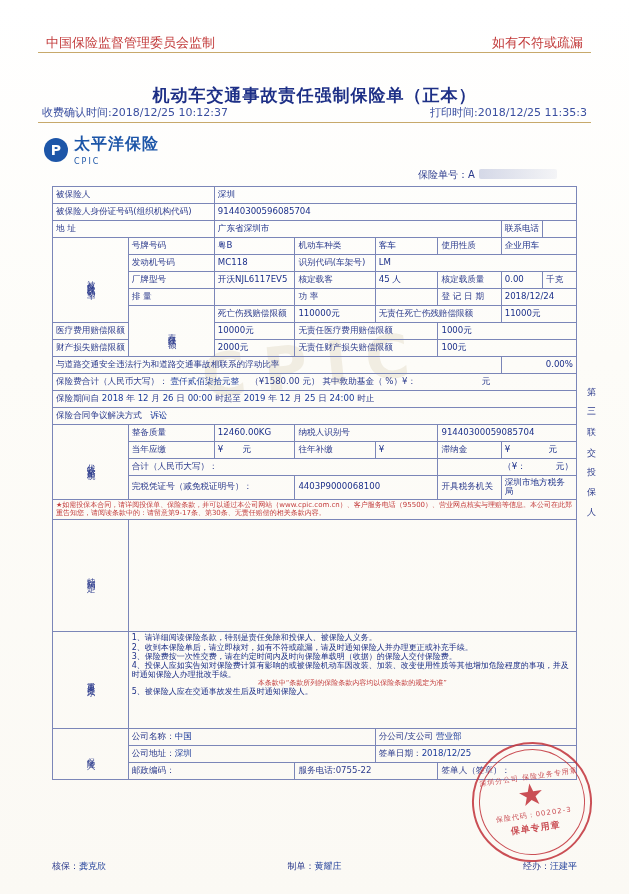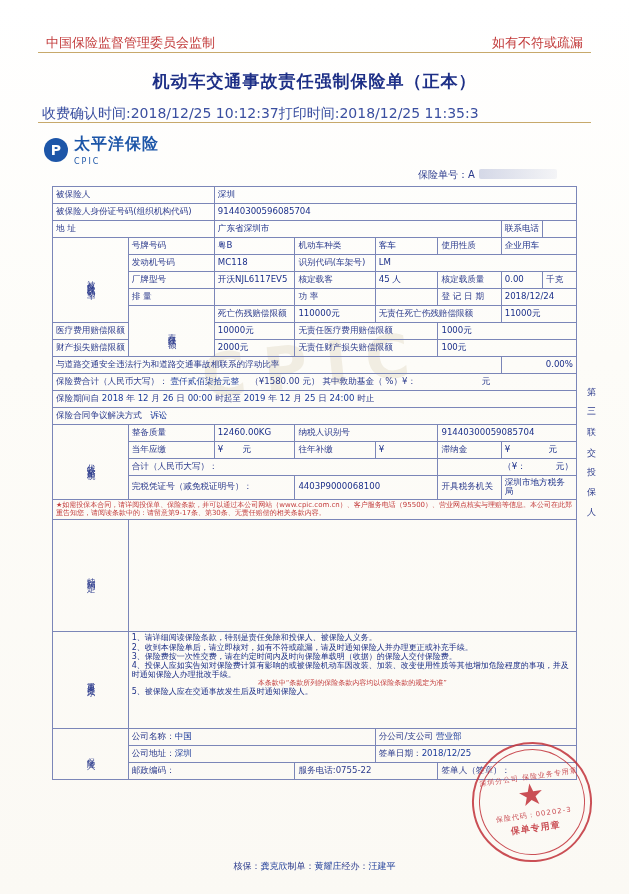--- a/index.html
+++ b/index.html
@@ -22,28 +22,28 @@
     letter-spacing:18px;font-weight:bold;pointer-events:none;
     transform:rotate(-6deg);
   }
   .hdr-top{
     position:absolute;top:34px;left:0;width:629px;
     display:flex;justify-content:space-between;
     padding:0 46px;box-sizing:border-box;
     font-size:13px;color:#c23a3a;
   }
   .title{
-    position:absolute;top:70px;left:0;width:629px;text-align:center;
+    position:absolute;top:84px;left:0;width:629px;text-align:center;
     font-size:17px;font-weight:bold;color:#1d2f86;letter-spacing:1px;
   }
   .times{
     position:absolute;top:105px;left:0;width:629px;
     padding:0 42px;box-sizing:border-box;
-    font-size:14px;color:#3a4fa0;
-    display:flex;
+    font-size:11px;color:#3a4fa0;
+    display:flex;justify-content:space-between;
   }
   .rule{
     position:absolute;left:38px;width:553px;height:1px;background:#c7a96b;
   }
   .logo{
     position:absolute;top:134px;left:44px;display:flex;align-items:center;gap:6px;
   }
   .logo .mark{
     width:24px;height:24px;border-radius:50%;
     background:#1d56a8;color:#fff;font-size:14px;font-weight:bold;
@@ -102,22 +102,22 @@
     font-size:7px;color:#c23a3a;line-height:1.5;padding:3px 5px;
   }
   .special td{height:auto;}
   .tips{
     font-size:8px;line-height:1.65;padding:4px 6px;color:#1d2f86;margin-left:15px;
   }
   .tips .red{color:#c23a3a;font-size:7px;}
   .footer-row td{height:15px;}
   .bottom{
     position:absolute;top:860px;left:52px;width:525px;
-    display:flex;justify-content:center;
-    font-size:9px;color:#2b3a8c;
+    display:flex;justify-content:space-between;
+    font-size:9px;color:#2b3a8c;gap:8px;
   }
   .stamp{
     position:absolute;top:742px;left:472px;width:116px;height:116px;
     border:2px solid #c2323a;border-radius:50%;
     color:#c2323a;
     display:flex;flex-direction:column;align-items:center;justify-content:center;
     transform:rotate(-8deg);
     opacity:.85;
   }
   .stamp .star{

